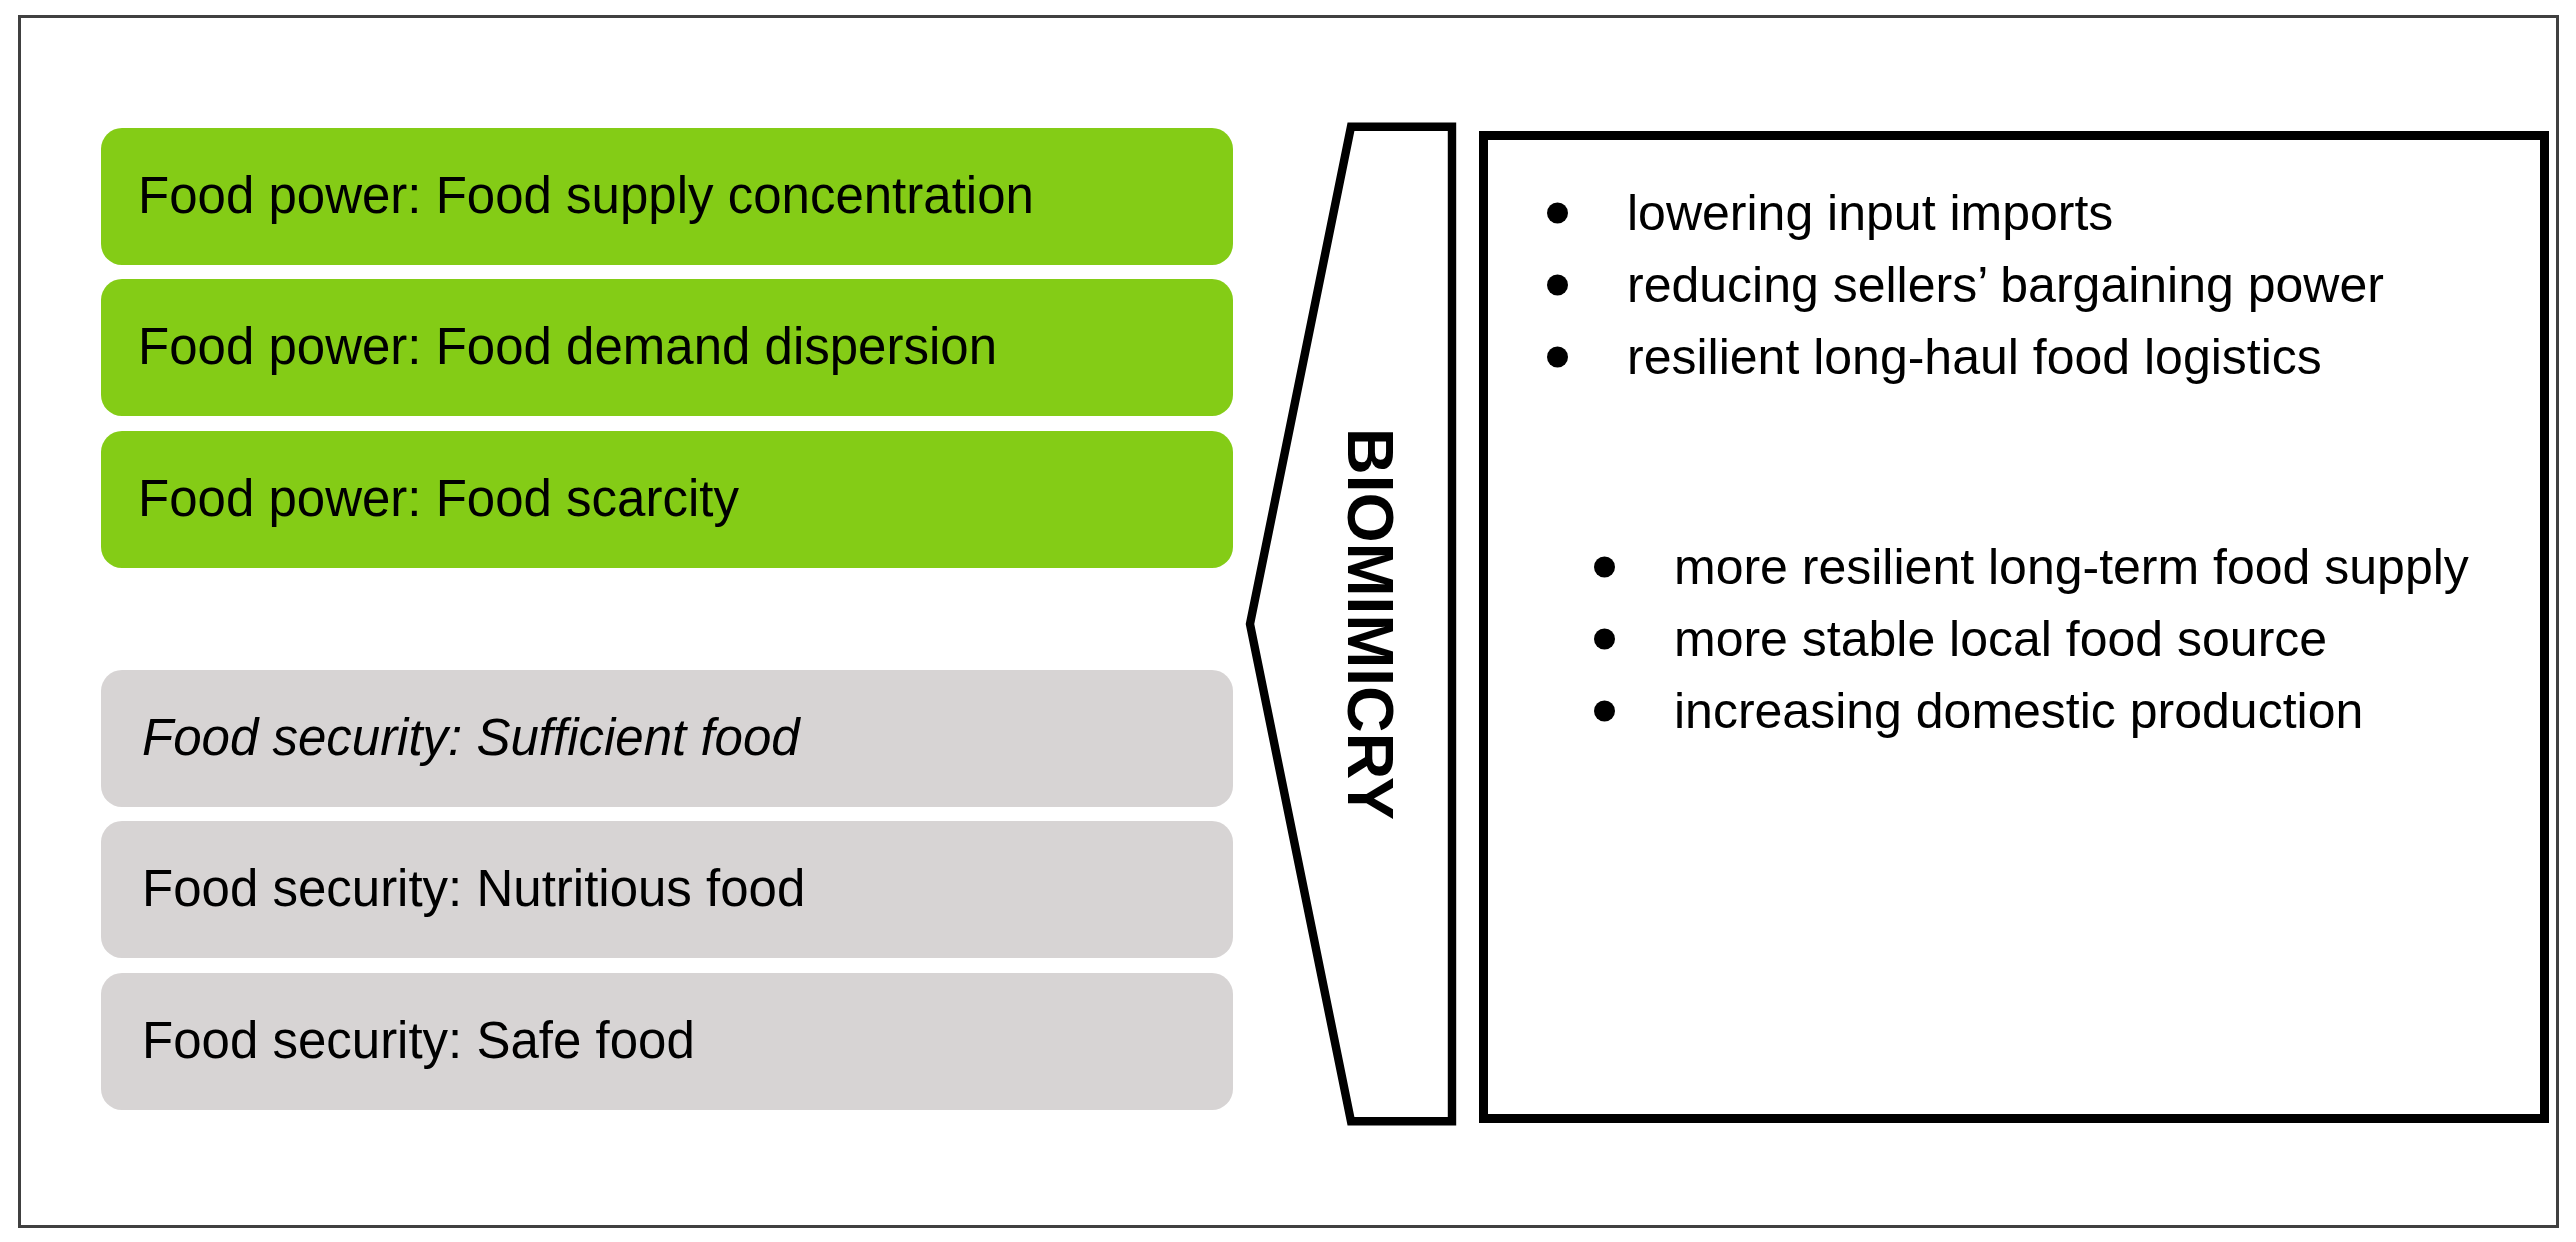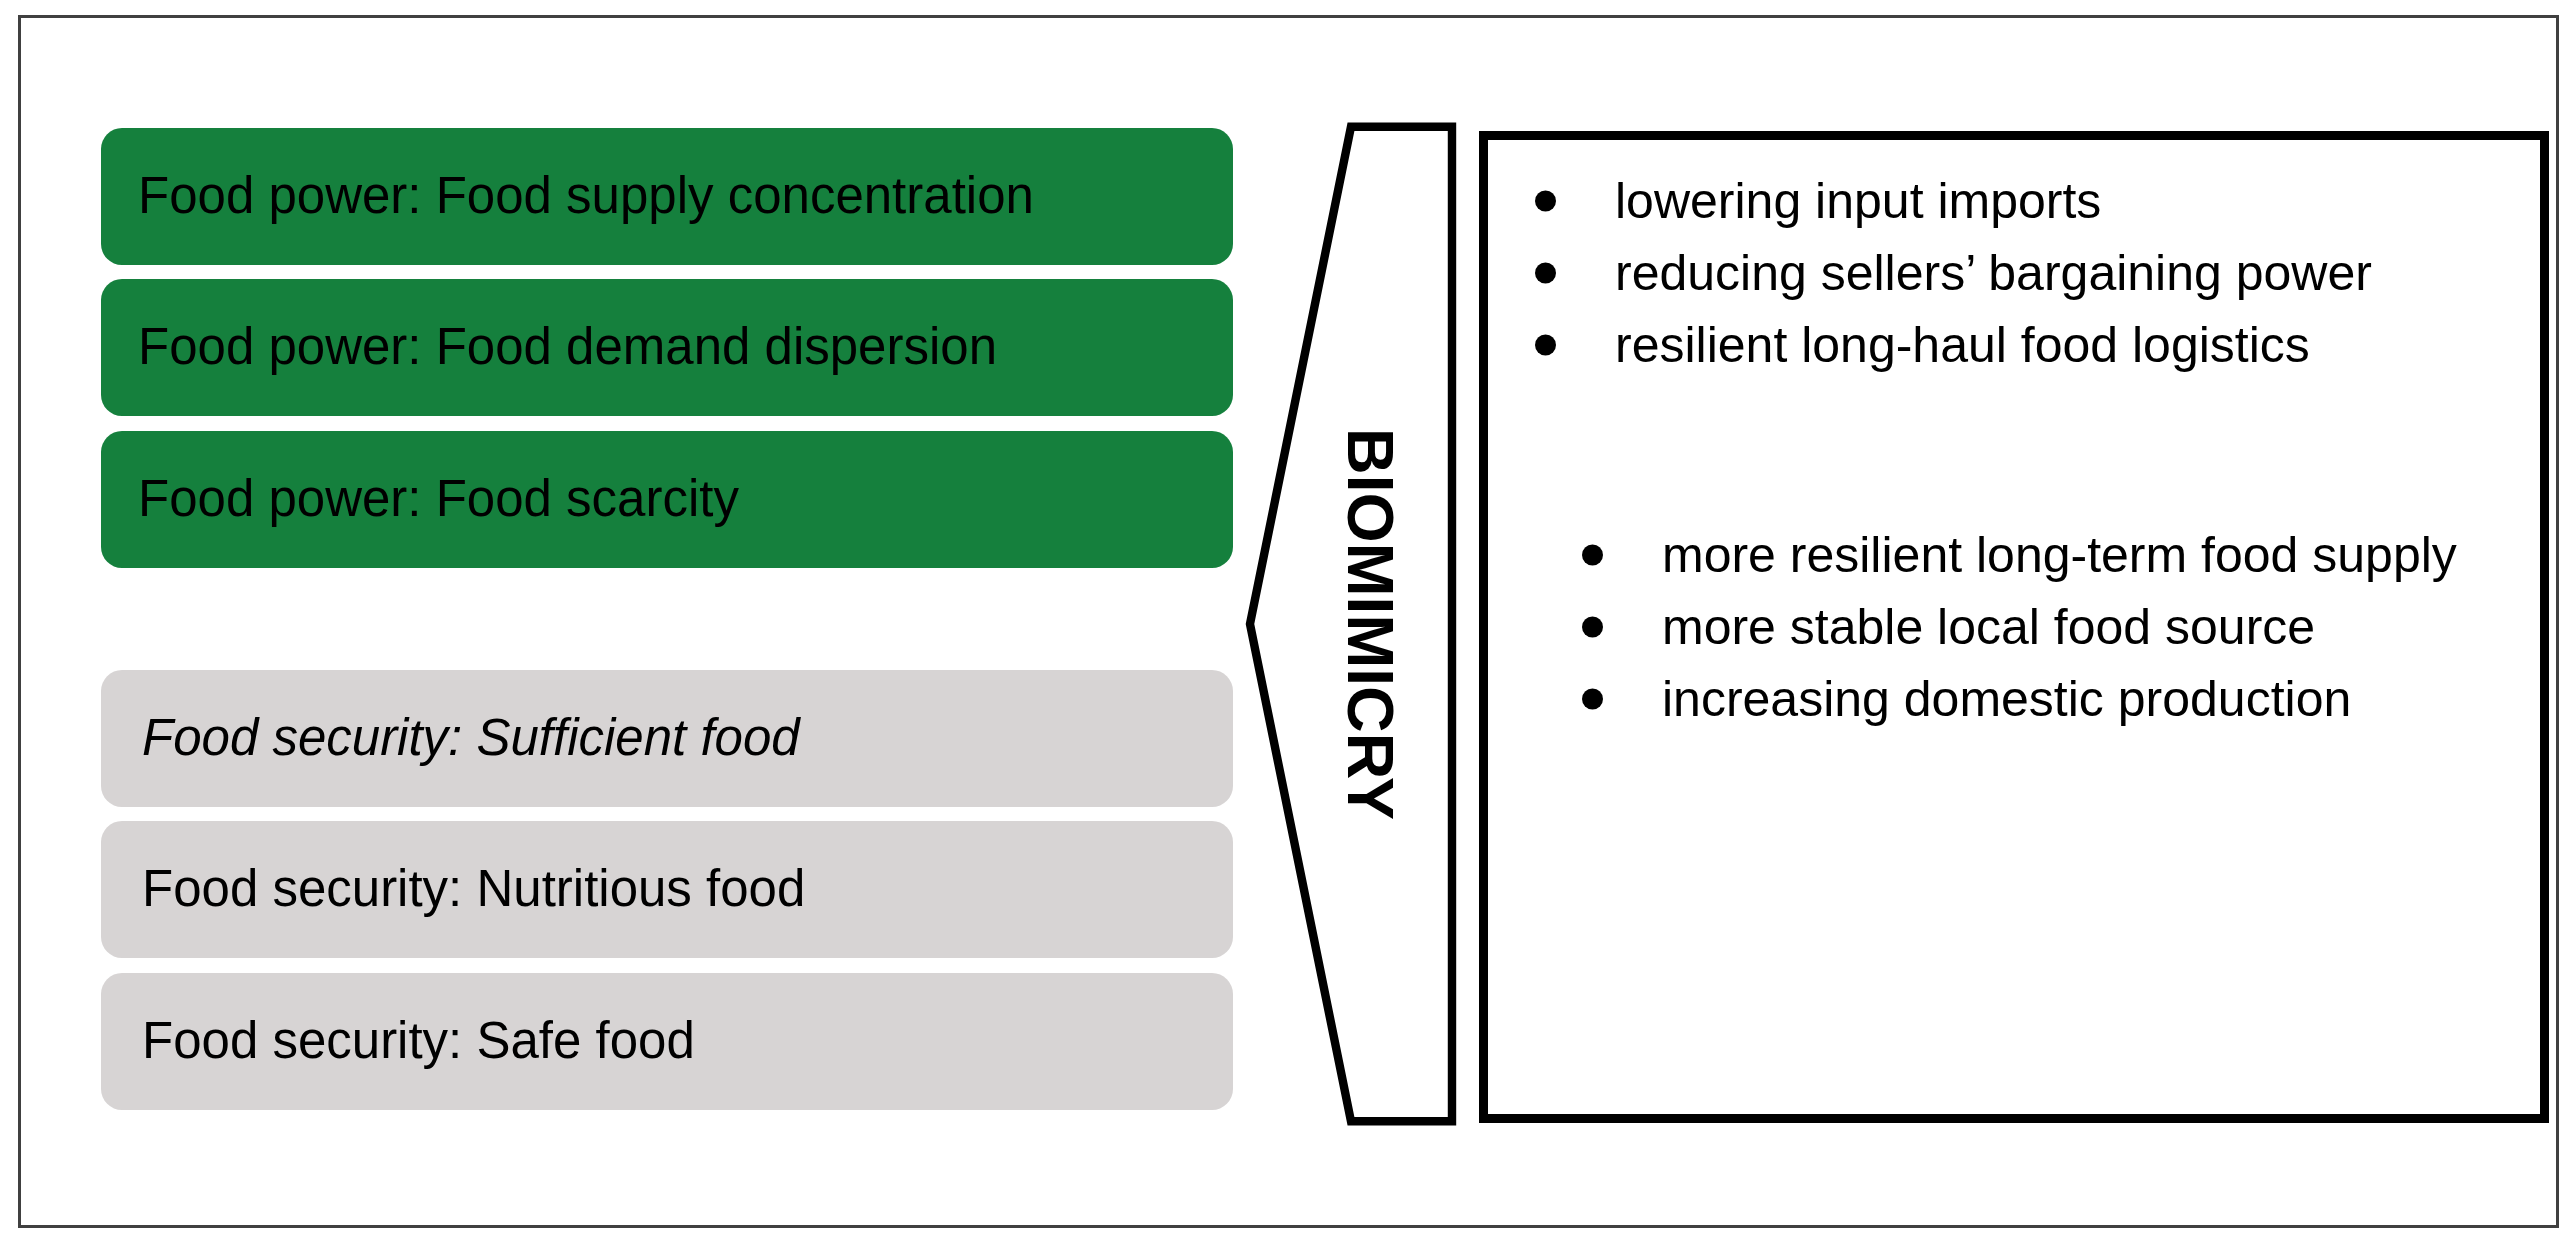--- a/index.html
+++ b/index.html
@@ -34,21 +34,21 @@
     height: 137px;
     border-radius: 21px;
     display: flex;
     align-items: center;
     padding-left: 41px;
     box-sizing: border-box;
     font-size: 51px;
     line-height: 1.1;
     white-space: nowrap;
   }
-  .food-power   { background: #15803d; padding-left: 37px; }
+  .food-power   { background: #84cc16; padding-left: 37px; }
   .food-security{ background: #d7d4d4; }
   .b1 { top: 128px; }
   .b2 { top: 279px; }
   .b3 { top: 431px; }
   .b4 { top: 670px; font-style: italic; }
   .b5 { top: 821px; align-items: center; }
   .b6 { top: 973px; }
 
   
   .connector-svg {
@@ -65,21 +65,21 @@
     left: 1479px;
     top: 131px;
     width: 1070px;
     height: 992px;
     box-sizing: border-box;
     border: 9.8px solid #000000;
     background: #ffffff;
     padding-top: 21px;
   }
   .panel ul {
-    margin: 4px;
+    margin: 16px;
     padding: 0;
     list-style: none;
   }
   .panel ul.g2 { margin-top: 138px; padding-left: 47px; }
   .panel ul.g3 { margin-top: 142px; }
   .panel li {
     position: relative;
     padding-left: 123px;
     font-size: 50px;
     line-height: 72px;

